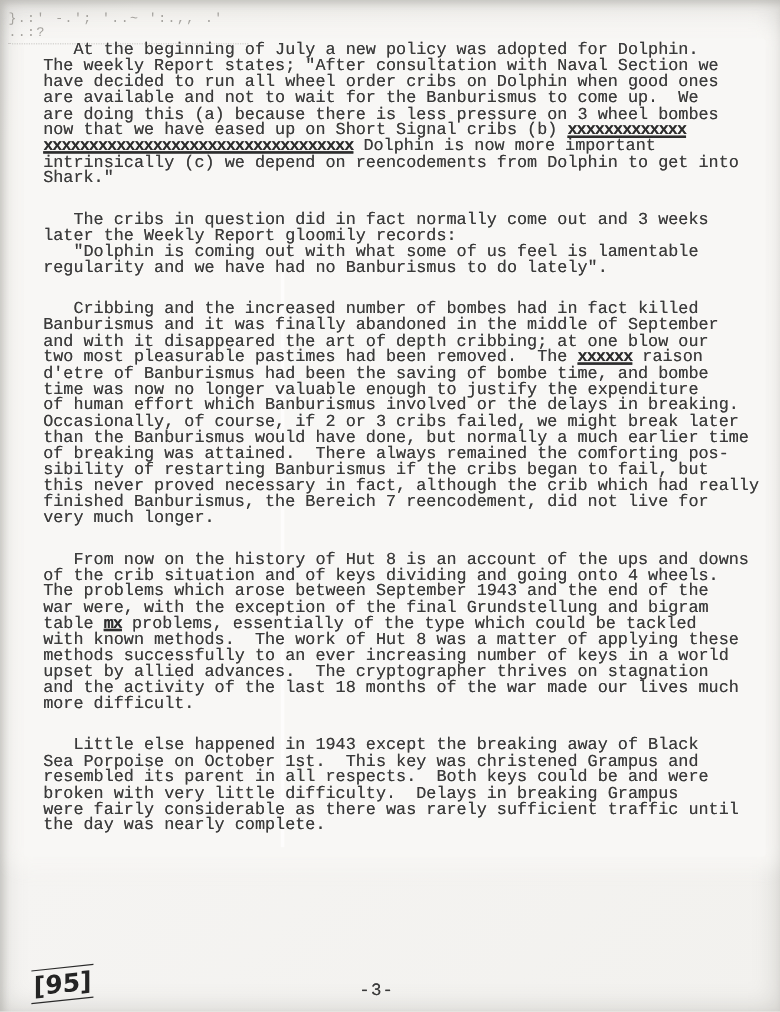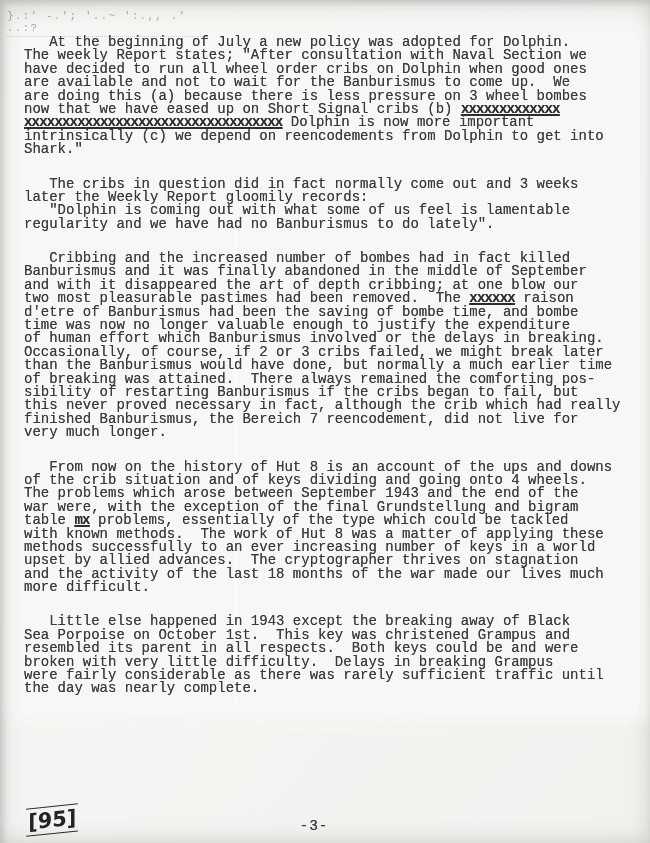--- a/index.html
+++ b/index.html
@@ -28,21 +28,21 @@
     filter:blur(0.4px);
     border-bottom:1px dotted rgba(160,158,152,0.45);
     padding-bottom:2px;
   }
   .doc{
     position:absolute;left:24px;top:36px;width:606px;
     font-size:14px;line-height:13.4px;color:#3b3b3b;
     white-space:pre;
     text-shadow:0 0 0.4px rgba(58,58,58,0.75);
   }
-  .para{margin:0 0 21px 0;}
+  .para{margin:0 0 21px 12px;}
   .line{height:13.4px;}
   .xout{
     font-weight:bold;color:#2d2d2d;letter-spacing:-0.8px;
     text-decoration:underline;text-decoration-thickness:1.5px;
   }
   .folio{
     position:absolute;left:26px;top:806px;
     font-family:"DejaVu Sans",sans-serif;
     font-size:21px;font-weight:bold;color:#242424;
     transform:rotate(-6deg) skewX(-6deg);

